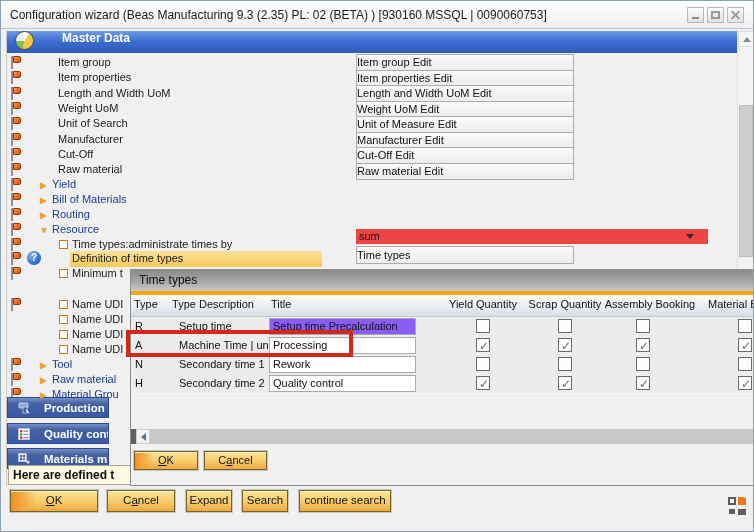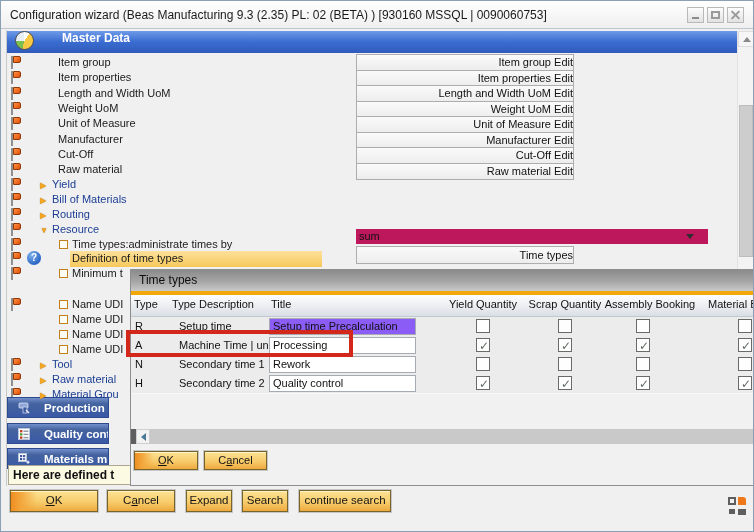--- a/index.html
+++ b/index.html
@@ -43,22 +43,22 @@
       background:#FFFEF5;border:1px solid #C2801C;z-index:1}
   .defhl{position:absolute;left:63px;top:0;width:252px;height:16px;
       background:linear-gradient(180deg,#FCE09A,#F7C95B)}
   .helpico{position:absolute;left:20px;top:0;width:14px;height:14px;border-radius:50%;
       background:radial-gradient(circle at 35% 30%,#7FB2EE,#2B66C4 70%);color:#fff;
       font-size:10px;font-weight:bold;text-align:center;line-height:14px;z-index:1}
 
   
   .editbtn{position:absolute;left:356px;width:218px;height:17px;box-sizing:border-box;
       background:linear-gradient(#FAFAFA,#EDEDED);border:1px solid #ADADAD;
-      font-size:11px;text-align:right;line-height:15px;color:#111}
-  .combo{position:absolute;left:356px;top:229px;width:352px;height:15px;background:#be185d;
+      font-size:11px;text-align:left;line-height:15px;color:#111}
+  .combo{position:absolute;left:356px;top:229px;width:352px;height:15px;background:#ef4444;
       font-size:11px;line-height:15px;padding-left:3px;box-sizing:border-box;color:#111}
   .combo-arrow{position:absolute;right:14px;top:5px;width:0;height:0;
       border-left:4px solid transparent;border-right:4px solid transparent;border-top:5px solid #2e2e2e}
 
   
   .vscroll{position:absolute;left:737px;top:31px;width:16px;height:238px;background:#F3F3F3;border-left:1px solid #E2E2E2}
   .vs-up{position:absolute;left:0;top:0;width:16px;height:16px;background:#F6F6F6;border:1px solid #DDDDDD;box-sizing:border-box}
   .vs-up::after{content:"";position:absolute;left:4px;top:5px;width:0;height:0;
       border-left:4px solid transparent;border-right:4px solid transparent;border-bottom:5px solid #8A8A8A}
   .vs-thumb{position:absolute;left:1px;top:74px;width:14px;height:152px;background:#CDCDCD;border:1px solid #BDBDBD;box-sizing:border-box}
@@ -148,21 +148,21 @@
 <div class="trow" style="top:86px">
     <span class="flag"></span>
     <span class="t-leaf">Length and Width UoM</span>
   </div>
 <div class="trow" style="top:101px">
     <span class="flag"></span>
     <span class="t-leaf">Weight UoM</span>
   </div>
 <div class="trow" style="top:116px">
     <span class="flag"></span>
-    <span class="t-leaf">Unit of Measure</span>
+    <span class="t-leaf">Unit of Search</span>
   </div>
 <div class="trow" style="top:132px">
     <span class="flag"></span>
     <span class="t-leaf">Manufacturer</span>
   </div>
 <div class="trow" style="top:147px">
     <span class="flag"></span>
     <span class="t-leaf">Cut-Off</span>
   </div>
 <div class="trow" style="top:162px">

